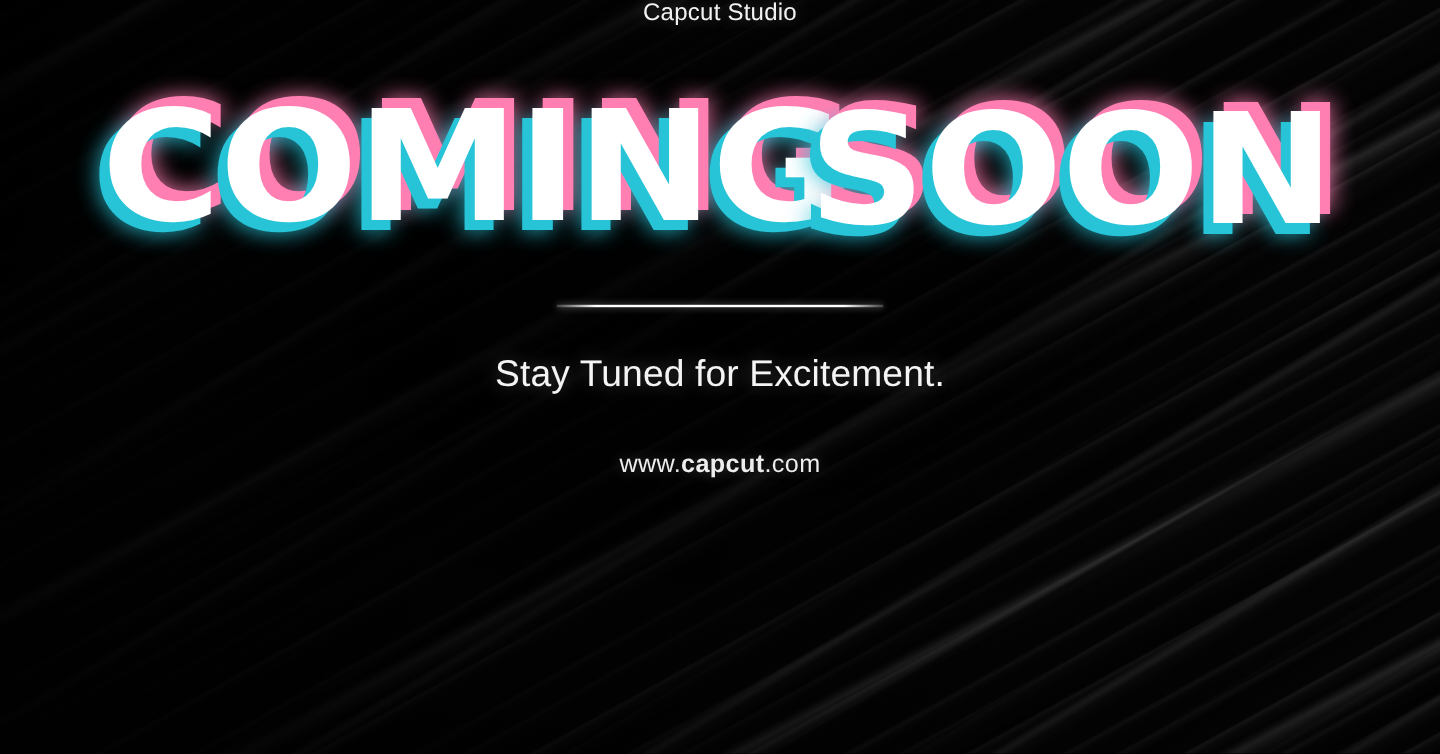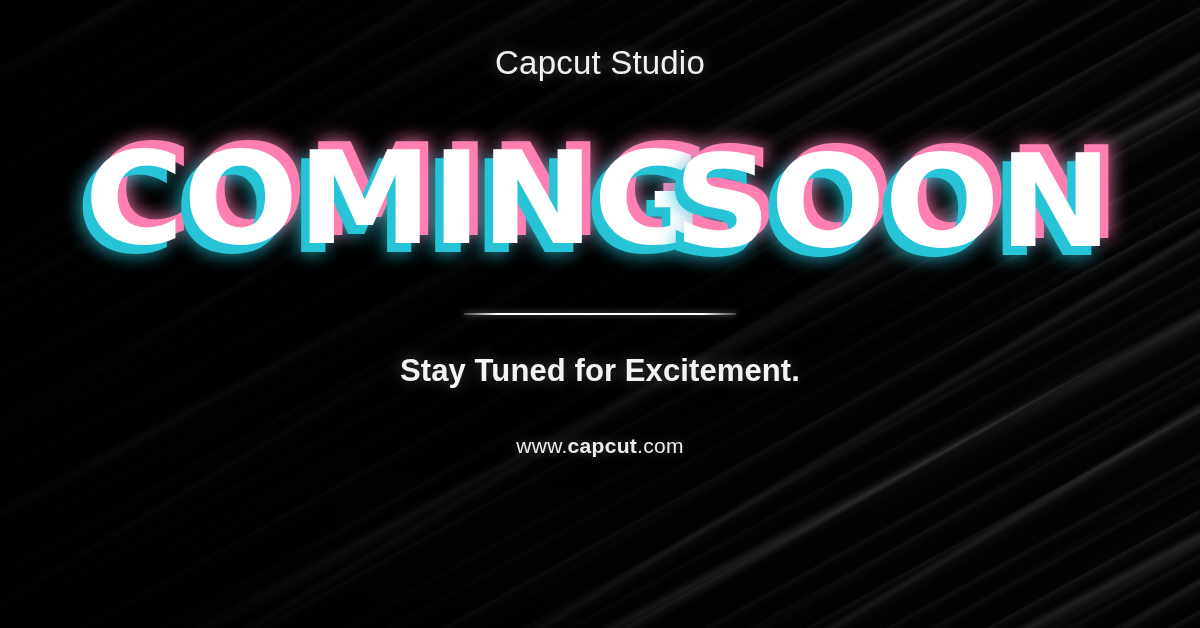--- a/index.html
+++ b/index.html
@@ -117,22 +117,21 @@
   }
 
   
   .content {
     position:absolute; inset:0;
     display:flex; flex-direction:column; align-items:center;
     z-index:5;
   }
 
   .brand {
-    margin-top:44px;
-    font-size:33px;
+    font-size:20px;
     font-weight:400;
     letter-spacing:.2px;
     color:#f2f2f2;
     text-shadow:0 0 14px rgba(255,255,255,.35), 0 2px 6px rgba(0,0,0,.9);
   }
 
   
   .headline {
     margin-top:58px;
     display:flex; flex-direction:row; align-items:center;
@@ -166,21 +165,21 @@
   .divider {
     width:272px; height:2px;
     margin-top:54px;
     background:linear-gradient(90deg, rgba(255,255,255,.25), #ffffff 12%, #ffffff 88%, rgba(255,255,255,.25));
     box-shadow:0 0 6px rgba(255,255,255,.45);
   }
 
   .tagline {
     margin-top:38px;
     font-size:31px;
-    font-weight:700;
+    font-weight:400;
     color:#f4f4f4;
     letter-spacing:.1px;
     text-shadow:0 0 16px rgba(255,255,255,.3), 0 2px 7px rgba(0,0,0,.9);
   }
 
   .footer-url {
     margin-top:45px;
     font-size:21px;
     color:#ededed;
     letter-spacing:.3px;

